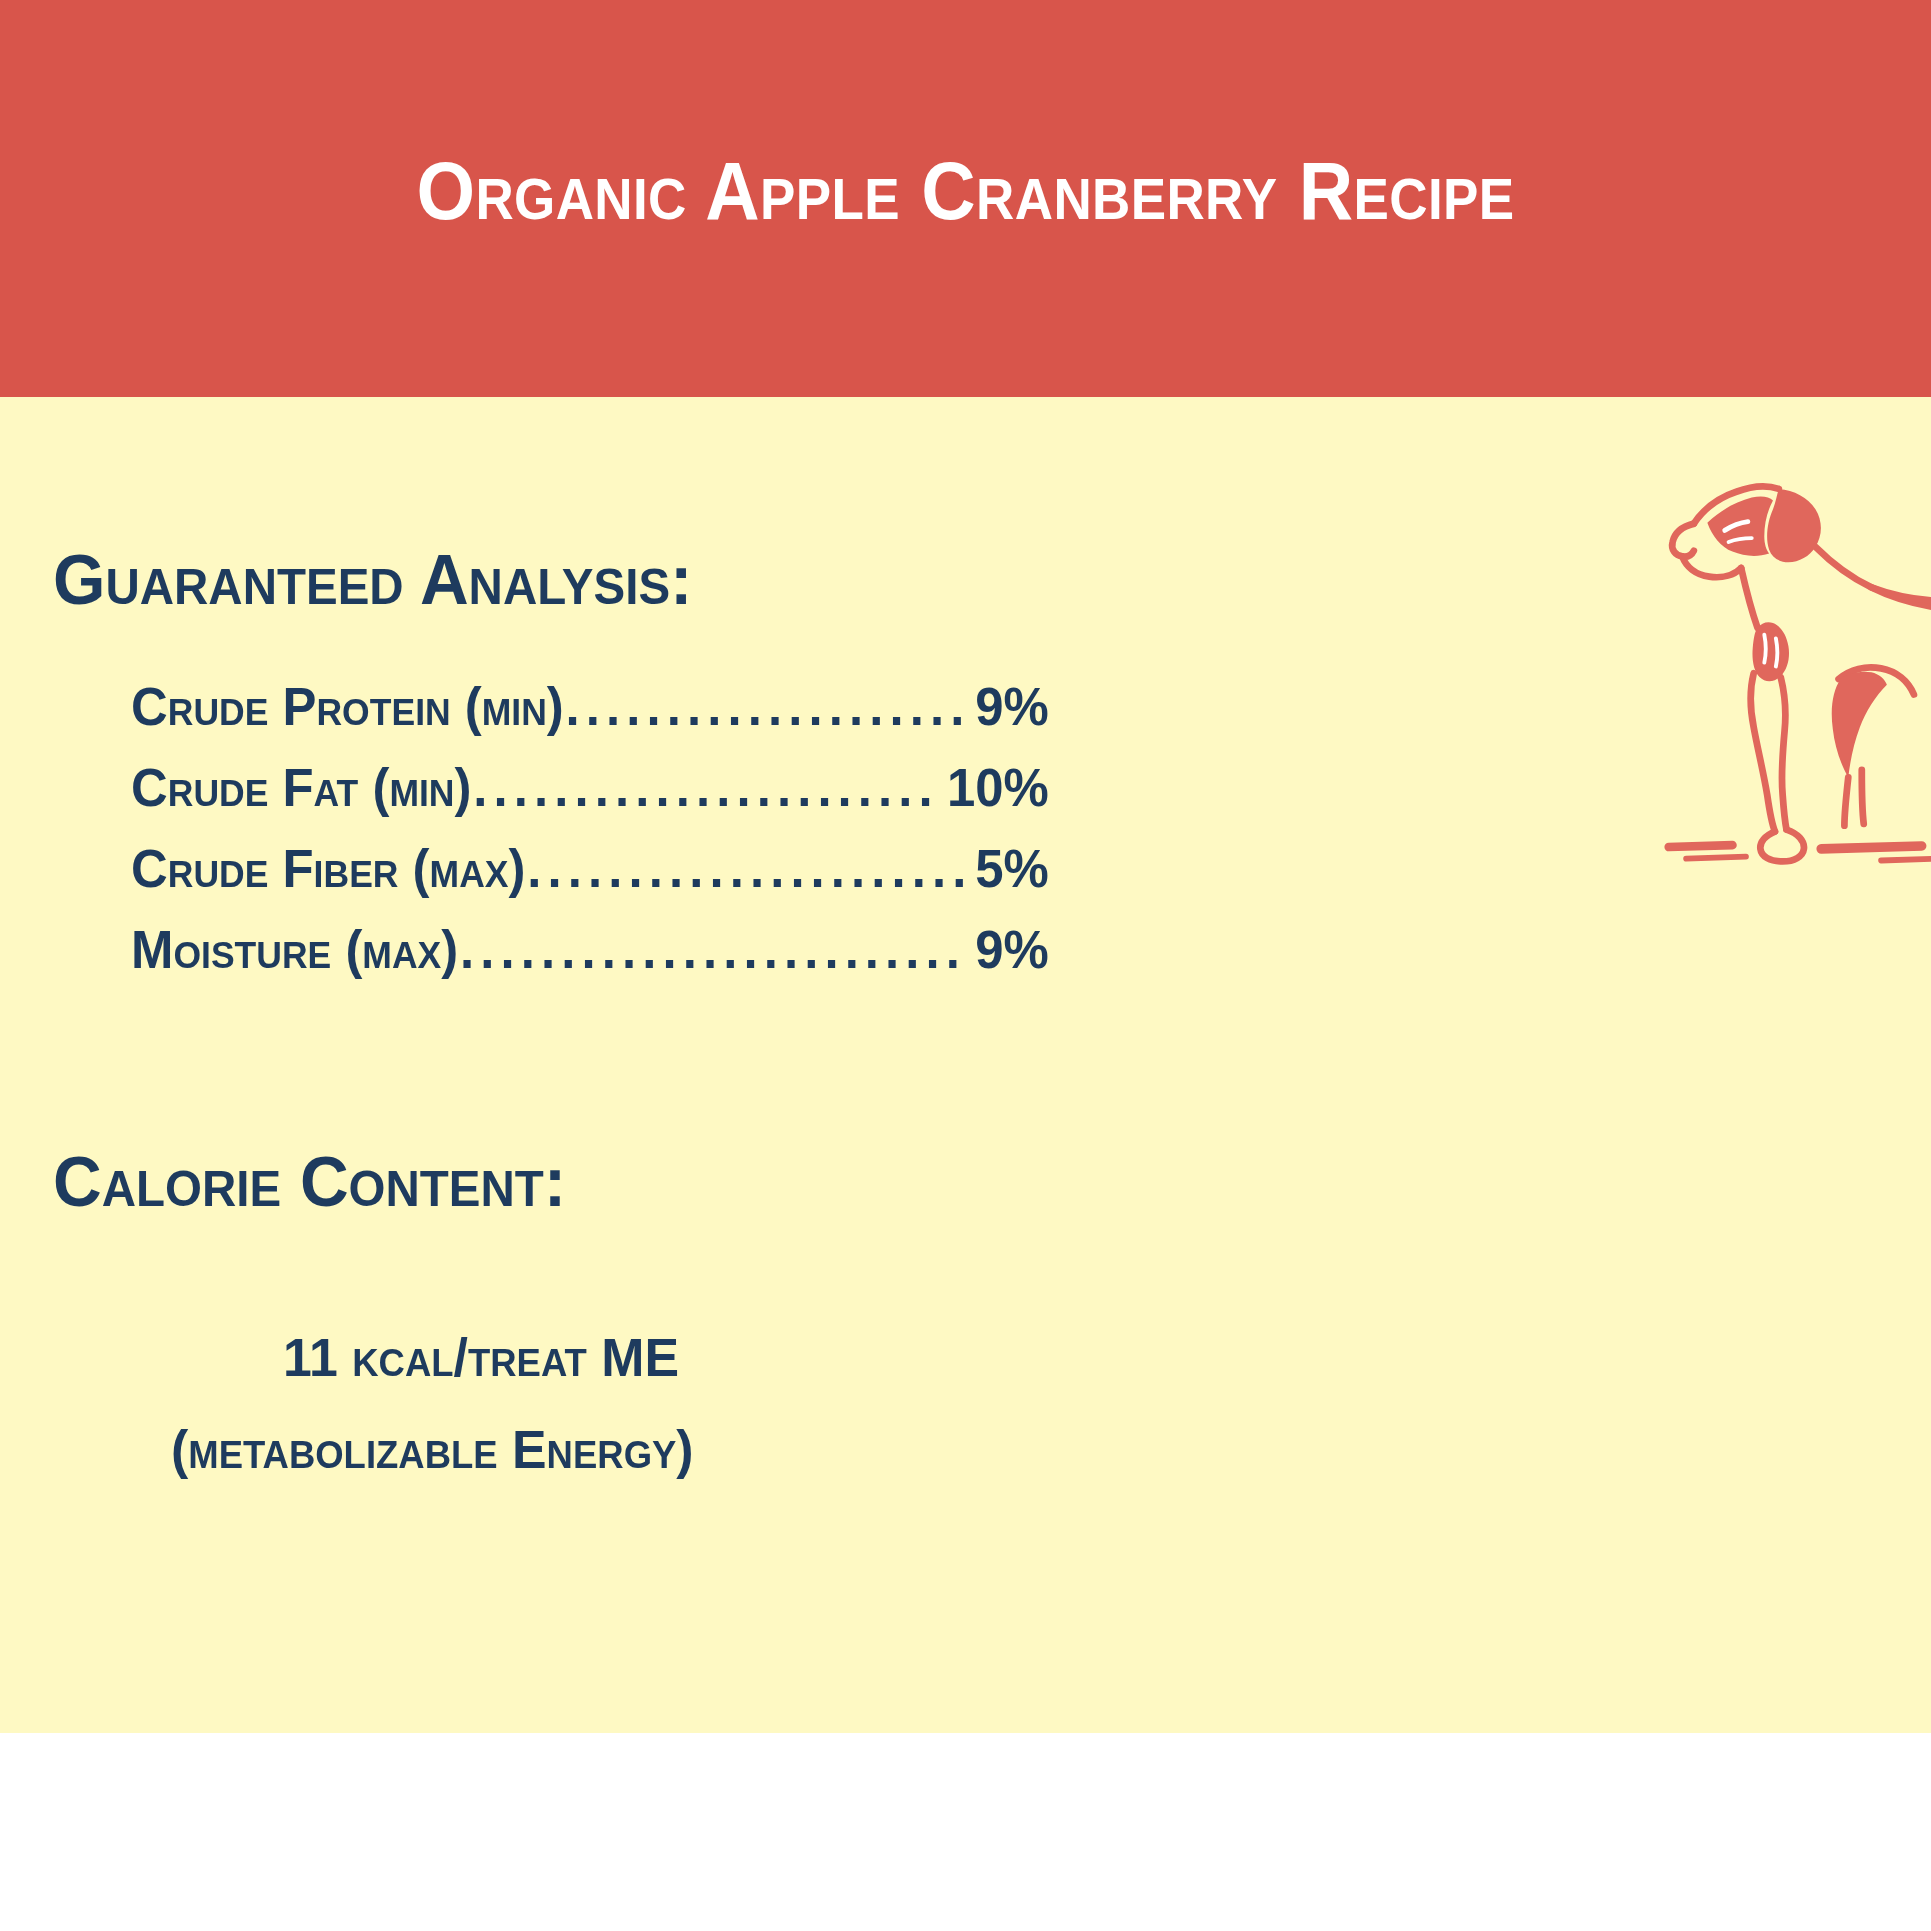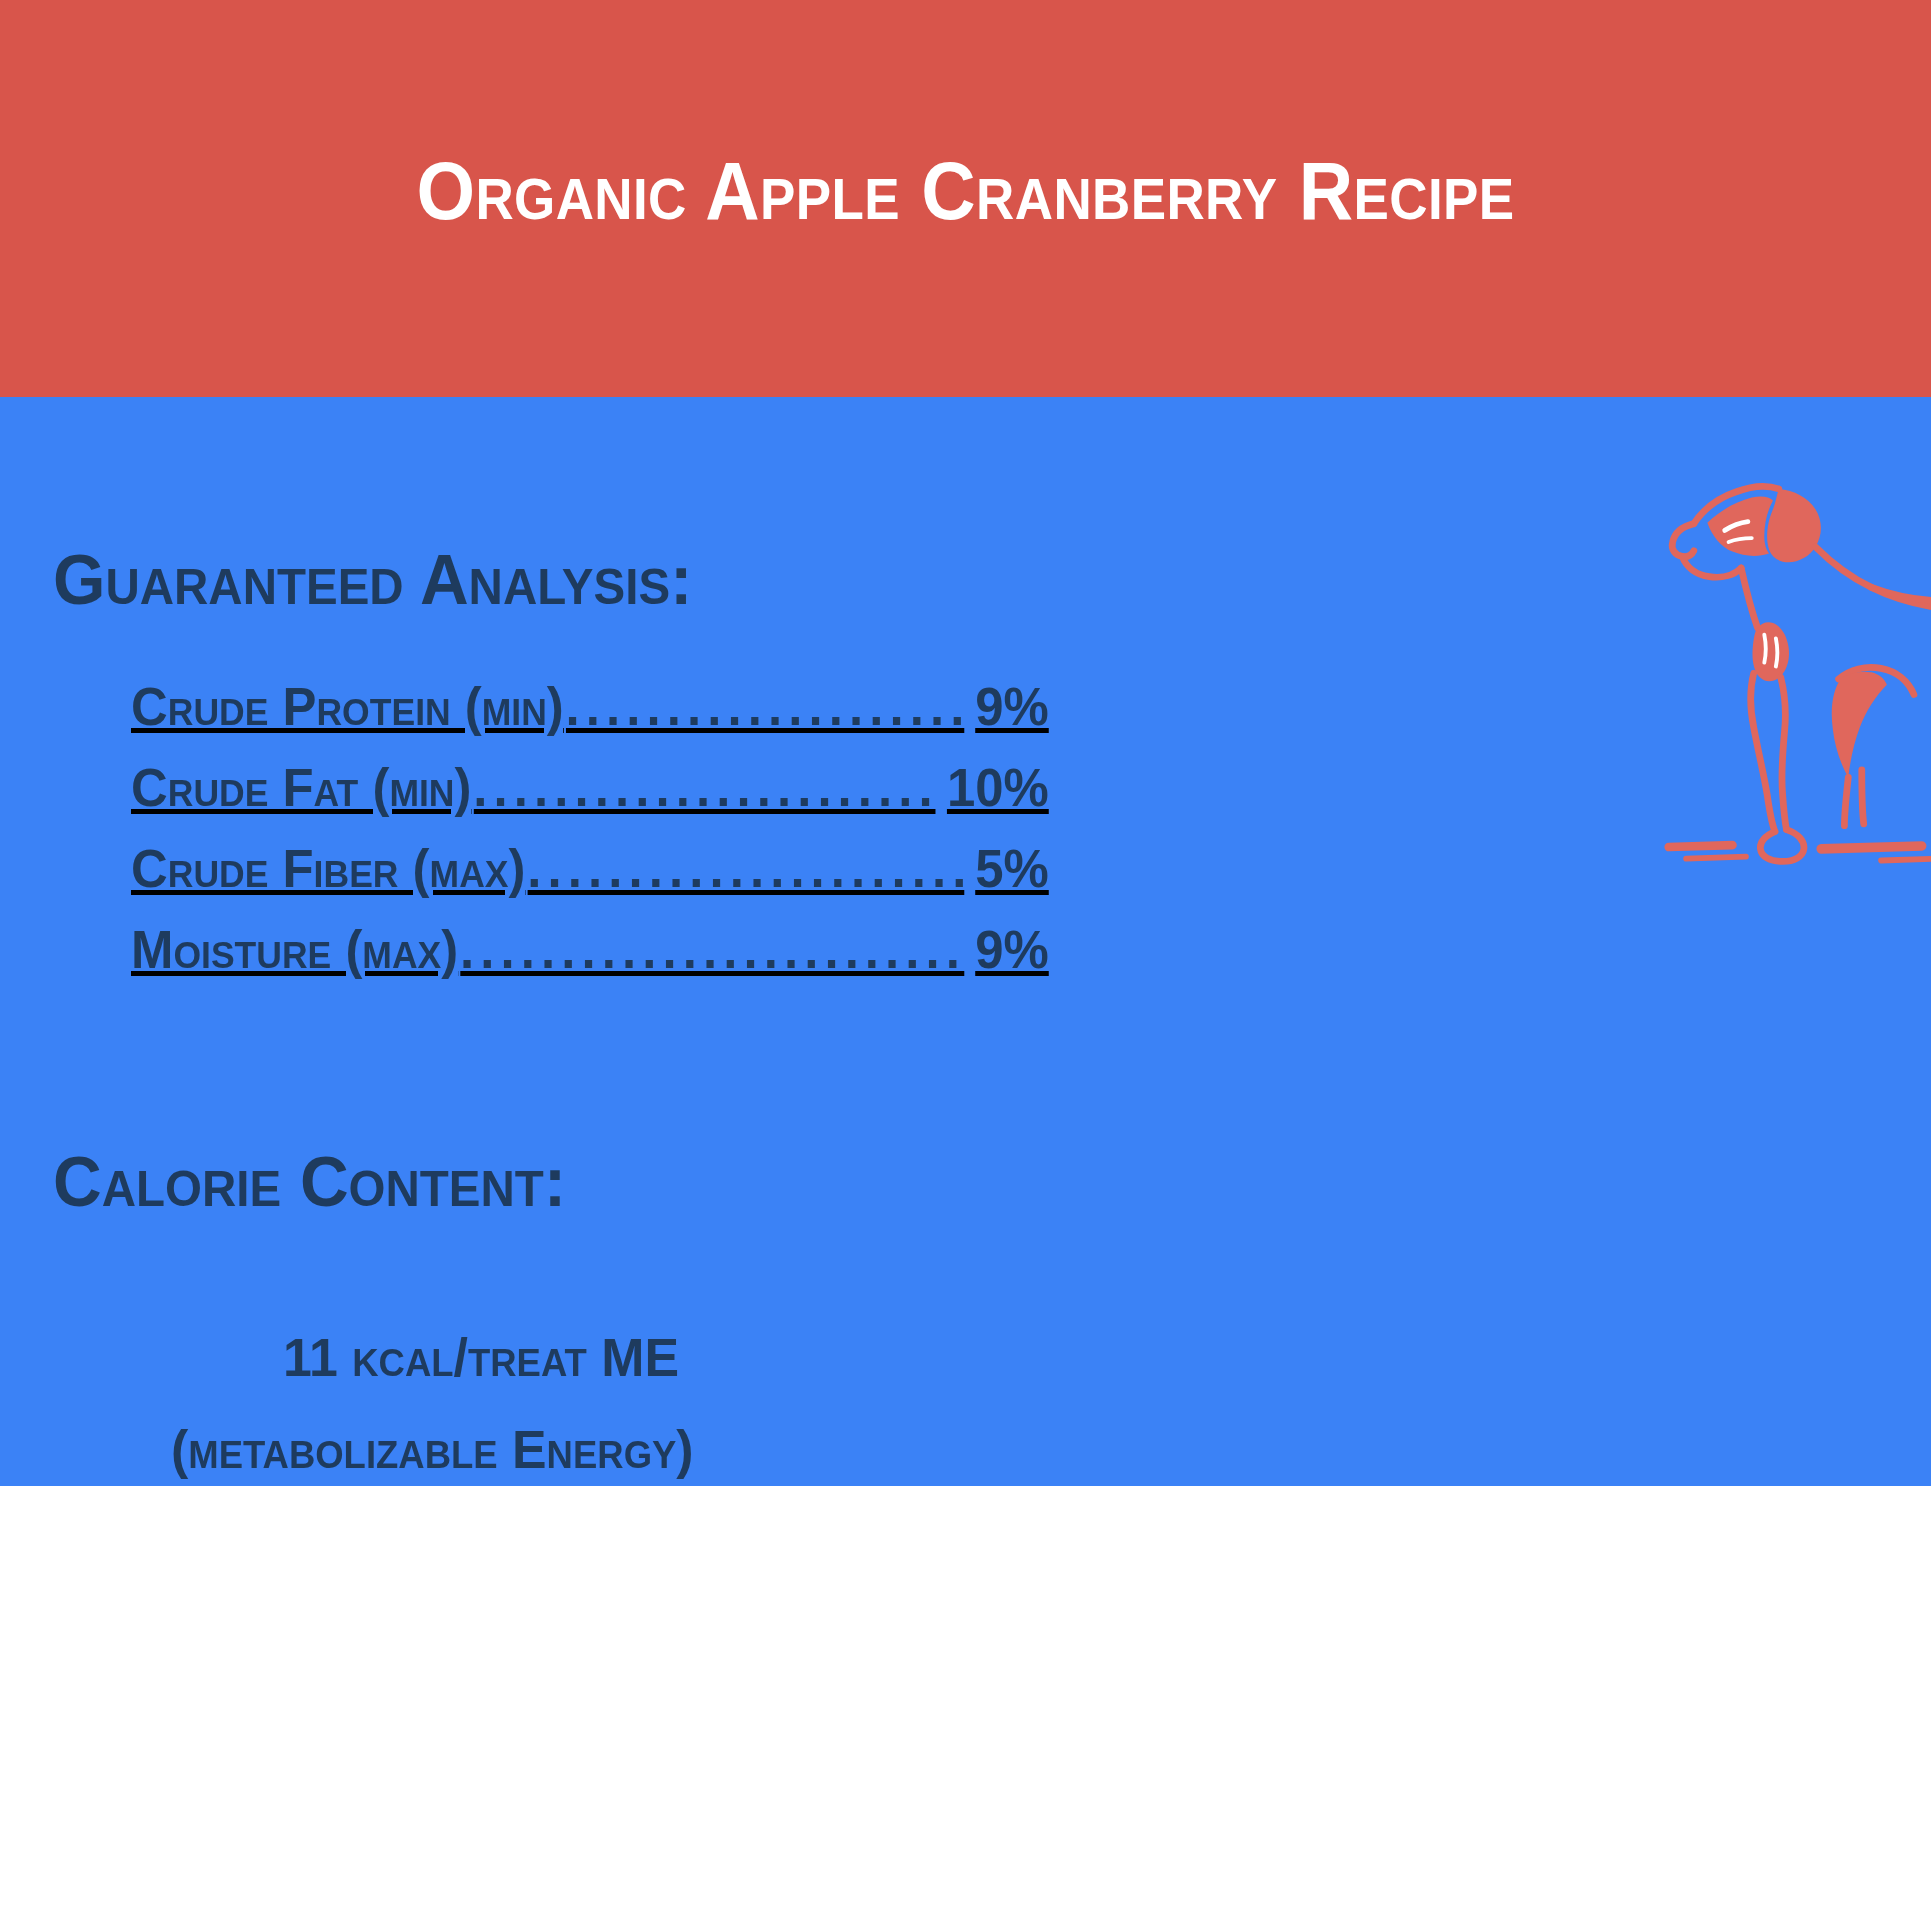--- a/index.html
+++ b/index.html
@@ -9,22 +9,22 @@
   body {
     width: 1931px;
     height: 1931px;
     background: #ffffff;
     font-family: "Liberation Sans", sans-serif;
     overflow: hidden;
   }
   #page {
     position: relative;
     width: 1931px;
-    height: 1486px;
-    background: #3b82f6;
+    height: 1733px;
+    background: #fef9c3;
     overflow: hidden;
   }
 
   
   .banner {
     position: absolute;
     left: 0;
     top: 0;
     width: 1931px;
     height: 397px;
@@ -65,21 +65,20 @@
   }
   #ga-head { left: 53px; top: 539px; }
   #cc-head { left: 53px; top: 1141px; }
 
   
   #ga-rows {
     position: absolute;
     left: 131px;
     top: 676px;
     width: 956px;
-    text-decoration: underline;
   }
   .ga-row {
     display: flex;
     align-items: baseline;
     height: 81px;
     font-family: "Liberation Sans Narrow", "Liberation Sans", sans-serif;
     font-weight: bold;
     font-variant: small-caps;
     font-size: 53px;
     color: #1e3b5e;

